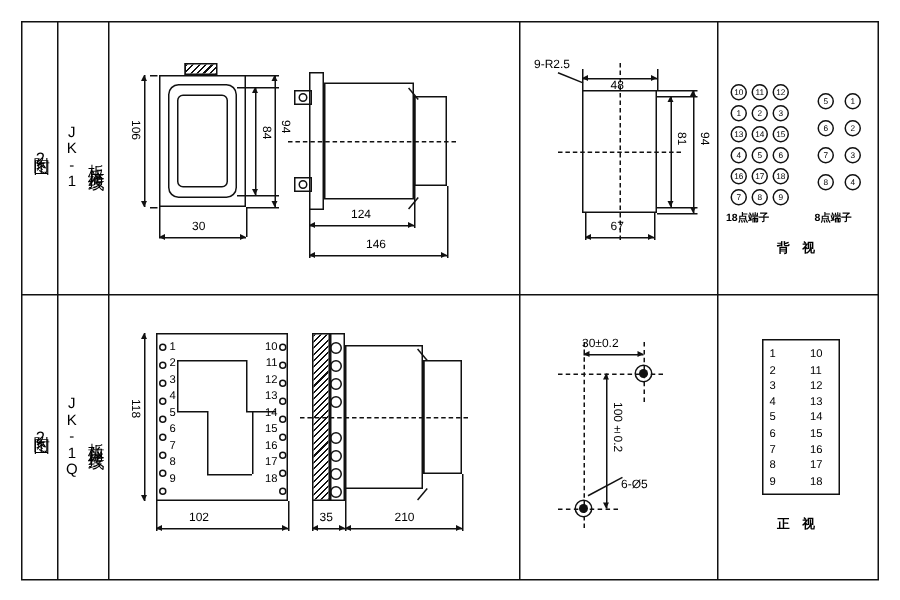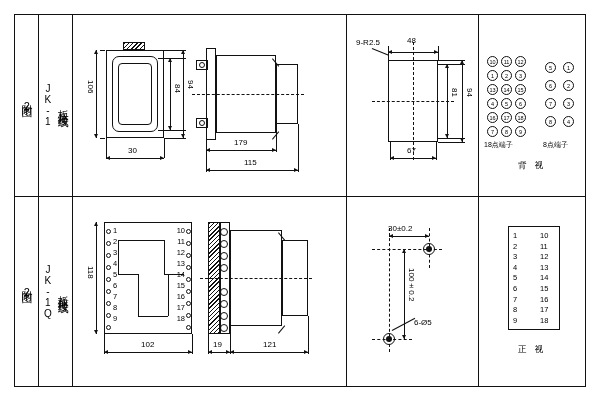--- a/index.html
+++ b/index.html
@@ -18,21 +18,21 @@
     letter-spacing:2px;
     font-size:11px;
     color:#000;
     line-height:1.25;
     text-align:center;
   }
   .cellcenter{position:absolute;display:flex;align-items:center;justify-content:center;}
 
   .lbl{position:absolute;font-size:8px;color:#000;white-space:nowrap;}
   .lbl.vrt{writing-mode:vertical-rl;text-orientation:mixed;letter-spacing:0px;}
-  .cn{position:absolute;font-size:8.5px;color:#000;white-space:nowrap;}
+  .cn{position:absolute;font-size:8.5px;color:#000;white-space:nowrap;font-weight:bold;}
 
   
   .box{position:absolute;border:1px solid #111;box-sizing:border-box;}
   .thin{position:absolute;background:#111;}
   .dash{position:absolute;border-top:1px dashed #111;}
   .dashv{position:absolute;border-left:1px dashed #111;}
   .dim{position:absolute;background:#111;height:1px;}
   .dimv{position:absolute;background:#111;width:1px;}
   .tickh{position:absolute;background:#111;height:1px;width:5px;}
   .arrowL,.arrowR{position:absolute;width:0;height:0;border-top:2px solid transparent;border-bottom:2px solid transparent;}
@@ -130,42 +130,42 @@
   <div class="circ" style="left:199px;top:62px;width:6px;height:6px;"></div>
   <div class="circ" style="left:199px;top:120px;width:6px;height:6px;"></div>
 
   <div class="dash" style="left:192px;top:94px;width:112px;"></div>
 
   <div class="dim" style="left:206px;top:150px;width:70px;"></div>
   <div class="arrowL" style="left:206px;top:148px;"></div>
   <div class="arrowR" style="left:272px;top:148px;"></div>
   <div class="thin" style="left:206px;top:140px;width:1px;height:12px;"></div>
   <div class="thin" style="left:276px;top:124px;width:1px;height:28px;"></div>
-  <div class="lbl" style="left:234px;top:138px;">179</div>
+  <div class="lbl" style="left:234px;top:138px;">124</div>
 
   <div class="dim" style="left:206px;top:170px;width:92px;"></div>
   <div class="arrowL" style="left:206px;top:168px;"></div>
   <div class="arrowR" style="left:294px;top:168px;"></div>
   <div class="thin" style="left:206px;top:152px;width:1px;height:20px;"></div>
   <div class="thin" style="left:298px;top:124px;width:1px;height:48px;"></div>
-  <div class="lbl" style="left:244px;top:158px;">115</div>
+  <div class="lbl" style="left:244px;top:158px;">146</div>
 
   <div class="box" style="left:388px;top:60px;width:50px;height:82px;"></div>
   <div class="dashv" style="left:413px;top:42px;height:118px;"></div>
   <div class="dash" style="left:372px;top:101px;width:82px;"></div>
 
   <div class="thin" style="left:372px;top:48px;width:18px;height:1px;transform:rotate(22deg);transform-origin:left center;"></div>
   <div class="lbl" style="left:356px;top:38px;">9-R2.5</div>
 
   <div class="dim" style="left:388px;top:52px;width:50px;"></div>
   <div class="arrowL" style="left:388px;top:50px;"></div>
   <div class="arrowR" style="left:434px;top:50px;"></div>
   <div class="thin" style="left:388px;top:46px;width:1px;height:14px;"></div>
   <div class="thin" style="left:438px;top:46px;width:1px;height:14px;"></div>
-  <div class="lbl" style="left:407px;top:36px;">48</div>
+  <div class="lbl" style="left:407px;top:52px;">48</div>
 
   <div class="dimv" style="left:447px;top:64px;height:74px;"></div>
   <div class="arrowU" style="left:445px;top:64px;"></div>
   <div class="arrowD" style="left:445px;top:134px;"></div>
   <div class="lbl vrt" style="left:450px;top:88px;">81</div>
 
   <div class="dimv" style="left:462px;top:60px;height:82px;"></div>
   <div class="arrowU" style="left:460px;top:60px;"></div>
   <div class="arrowD" style="left:460px;top:138px;"></div>
   <div class="lbl vrt" style="left:465px;top:88px;">94</div>
@@ -283,21 +283,21 @@
   <div class="dimv" style="left:96px;top:222px;height:112px;"></div>
   <div class="arrowU" style="left:94px;top:222px;"></div>
   <div class="arrowD" style="left:94px;top:330px;"></div>
   <div class="lbl vrt" style="left:86px;top:266px;">118</div>
 
   <div class="dim" style="left:104px;top:352px;width:88px;"></div>
   <div class="arrowL" style="left:104px;top:350px;"></div>
   <div class="arrowR" style="left:188px;top:350px;"></div>
   <div class="thin" style="left:104px;top:334px;width:1px;height:20px;"></div>
   <div class="thin" style="left:192px;top:334px;width:1px;height:20px;"></div>
-  <div class="lbl" style="left:141px;top:340px;">102</div>
+  <div class="lbl" style="left:126px;top:340px;">102</div>
 
   <div class="hatch" style="left:208px;top:222px;width:12px;height:112px;"></div>
 
   <div class="circ" style="left:220px;top:228px;width:8px;height:8px;"></div>
   <div class="circ" style="left:220px;top:240px;width:8px;height:8px;"></div>
   <div class="circ" style="left:220px;top:252px;width:8px;height:8px;"></div>
   <div class="circ" style="left:220px;top:264px;width:8px;height:8px;"></div>
   <div class="circ" style="left:220px;top:288px;width:8px;height:8px;"></div>
   <div class="circ" style="left:220px;top:300px;width:8px;height:8px;"></div>
   <div class="circ" style="left:220px;top:312px;width:8px;height:8px;"></div>
@@ -309,27 +309,27 @@
   <div class="thin" style="left:282px;top:240px;width:1px;height:76px;"></div>
   <div class="thin" style="left:278px;top:233px;width:1px;height:10px;transform:rotate(-40deg);transform-origin:top left;"></div>
   <div class="thin" style="left:278px;top:323px;width:1px;height:10px;transform:rotate(40deg);transform-origin:bottom left;"></div>
   <div class="dash" style="left:200px;top:278px;width:112px;"></div>
 
   <div class="dim" style="left:208px;top:352px;width:22px;"></div>
   <div class="arrowL" style="left:208px;top:350px;"></div>
   <div class="arrowR" style="left:226px;top:350px;"></div>
   <div class="thin" style="left:208px;top:334px;width:1px;height:20px;"></div>
   <div class="thin" style="left:230px;top:326px;width:1px;height:28px;"></div>
-  <div class="lbl" style="left:213px;top:340px;">19</div>
+  <div class="lbl" style="left:213px;top:340px;">35</div>
 
   <div class="dim" style="left:230px;top:352px;width:78px;"></div>
   <div class="arrowL" style="left:230px;top:350px;"></div>
   <div class="arrowR" style="left:304px;top:350px;"></div>
   <div class="thin" style="left:308px;top:316px;width:1px;height:38px;"></div>
-  <div class="lbl" style="left:263px;top:340px;">121</div>
+  <div class="lbl" style="left:263px;top:340px;">210</div>
 
   <div class="dot" style="left:386px;top:336px;width:6px;height:6px;"></div>
   <div class="circ" style="left:383px;top:333px;width:12px;height:12px;"></div>
   <div class="dot" style="left:426px;top:246px;width:6px;height:6px;"></div>
   <div class="circ" style="left:423px;top:243px;width:12px;height:12px;"></div>
 
   <div class="dashv" style="left:389px;top:228px;height:124px;"></div>
   <div class="dashv" style="left:429px;top:228px;height:40px;"></div>
   <div class="dash" style="left:372px;top:249px;width:70px;"></div>
   <div class="dash" style="left:372px;top:339px;width:40px;"></div>

